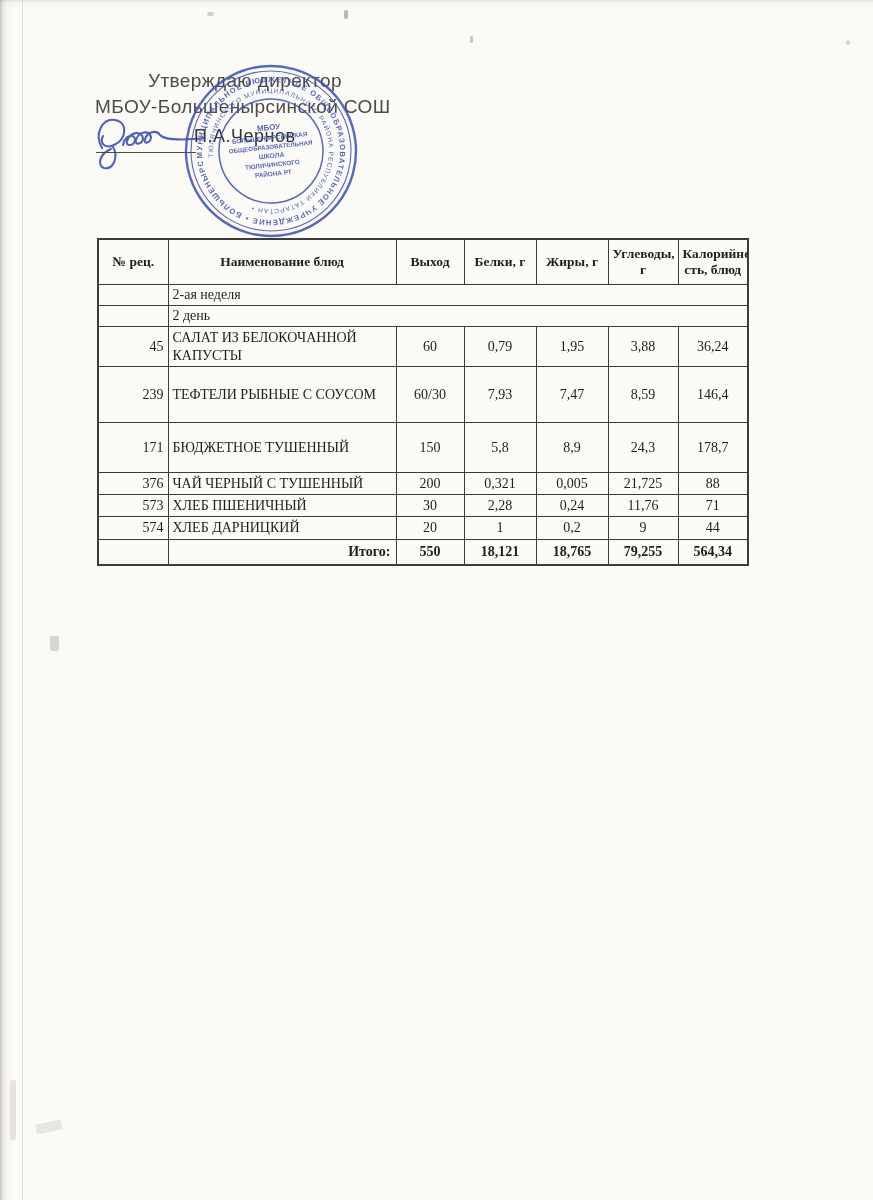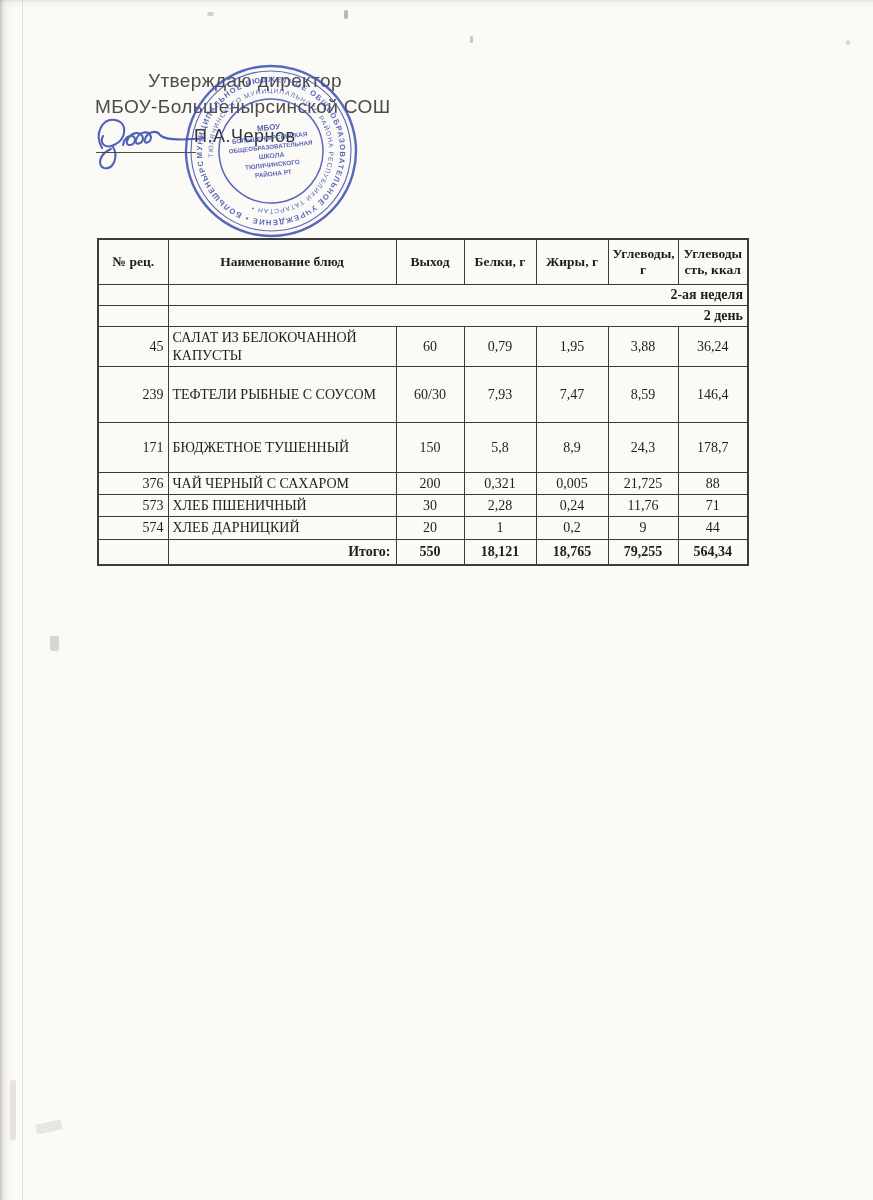--- a/index.html
+++ b/index.html
@@ -21,21 +21,21 @@
   .menu-title{position:absolute;left:172px;top:177px;font-size:17.5px;color:#3d3d3d;white-space:pre;letter-spacing:0.3px;}
   table.menu{
     position:absolute;left:97px;top:238px;width:650px;
     border-collapse:collapse;table-layout:fixed;
     font-family:"Liberation Serif", serif;font-size:14px;color:#1e1e1e;
   }
   table.menu td, table.menu th{border:1.5px solid #3c3c3c;padding:1px 4px;vertical-align:middle;overflow:hidden;}
   table.menu{border:2px solid #3c3c3c;}
   thead th{font-size:13.5px;font-weight:bold;text-align:center;line-height:1.18;height:42px;}
   tr.r-section{height:21px;}
-  tr.r-section td.sec-label{font-weight:bold;text-align:right;}
+  tr.r-section td.sec-label{font-weight:normal;text-align:left;}
   td.c-num{text-align:right;padding-right:3px;}
   td.c-name{text-align:left;padding-left:5px;line-height:1.25;}
   td.c-mid{text-align:center;}
   tr.dish-0{height:40px;} tr.dish-1{height:56px;} tr.dish-2{height:50px;}
   tr.dish-3{height:22px;} tr.dish-4{height:22px;} tr.dish-5{height:23px;}
   tr.r-total{height:25px;font-weight:bold;}
   tr.r-total td.c-name{text-align:right;padding-right:5px;padding-left:8px;}
   .stamp text{fill:#4254b2;font-family:"Liberation Sans", sans-serif;}
 </style>
 </head>
@@ -103,21 +103,21 @@
         <col style="width:70px">
     </colgroup>
     <thead>
       <tr>
         <th>№ рец.</th>
         <th>Наименование блюд</th>
         <th>Выход</th>
         <th>Белки, г</th>
         <th>Жиры, г</th>
         <th>Углеводы, г</th>
-        <th>Углеводы сть, ккал</th>
+        <th>Калорийно сть, блюд</th>
       </tr>
     </thead>
     <tbody>
       <tr class="r-section">
         <td></td>
         <td class="sec-label" colspan="6">2-ая неделя</td>
       </tr>
       <tr class="r-section">
         <td></td>
         <td class="sec-label" colspan="6">2 день</td>
@@ -144,21 +144,21 @@
           <td class="c-num">171</td>
           <td class="c-name">БЮДЖЕТНОЕ ТУШЕННЫЙ</td>
           <td class="c-mid">150</td>
           <td class="c-mid">5,8</td>
           <td class="c-mid">8,9</td>
           <td class="c-mid">24,3</td>
           <td class="c-mid">178,7</td>
         </tr>
         <tr class="dish-3">
           <td class="c-num">376</td>
-          <td class="c-name">ЧАЙ ЧЕРНЫЙ С САХАРОМ</td>
+          <td class="c-name">ЧАЙ ЧЕРНЫЙ С ТУШЕННЫЙ</td>
           <td class="c-mid">200</td>
           <td class="c-mid">0,321</td>
           <td class="c-mid">0,005</td>
           <td class="c-mid">21,725</td>
           <td class="c-mid">88</td>
         </tr>
         <tr class="dish-4">
           <td class="c-num">573</td>
           <td class="c-name">ХЛЕБ ПШЕНИЧНЫЙ</td>
           <td class="c-mid">30</td>

